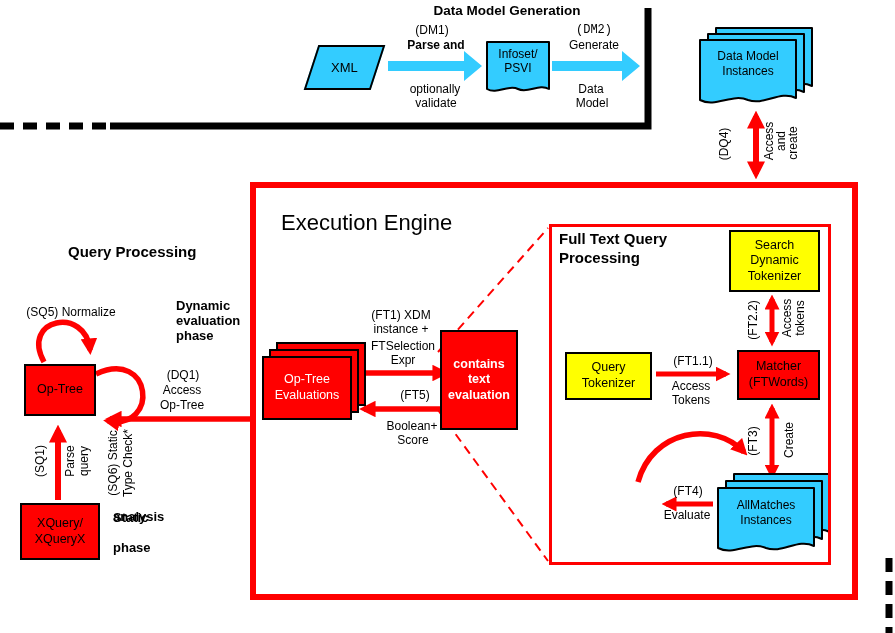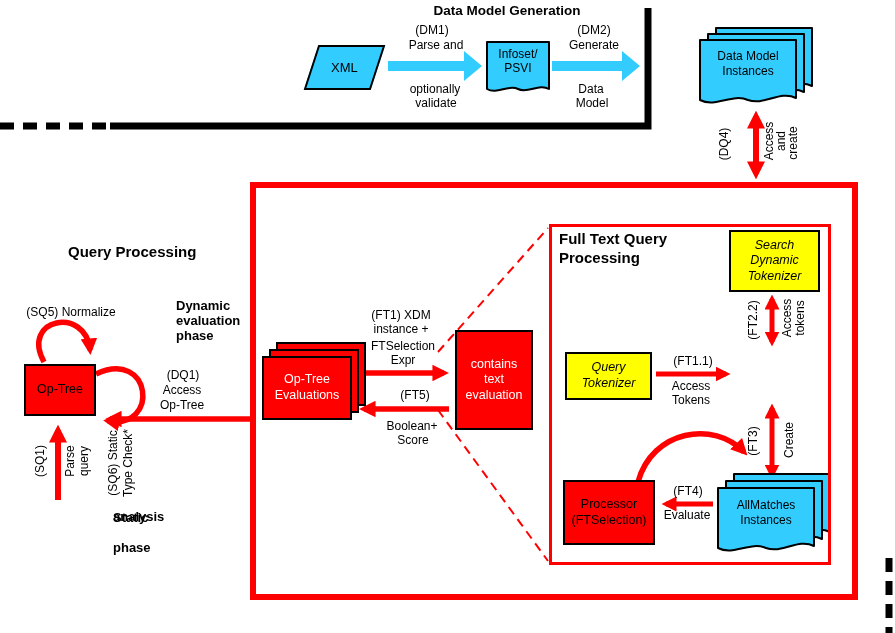--- a/index.html
+++ b/index.html
@@ -13,21 +13,21 @@
         transform:translate(-50%,-50%) rotate(-90deg);}
   .bold{font-weight:bold;}
   .t15{font-size:15px;}
   .t13{font-size:13px;}
   .t14{font-size:13.5px;}
   .t22{font-size:22px;}
   .box{position:absolute;display:flex;flex-direction:column;align-items:center;justify-content:center;
        border:2px solid var(--black);box-sizing:border-box;text-align:center;
        font-size:12.5px;line-height:1.25;}
   .red{background:var(--red);}
-  .yellow{background:var(--yellow);font-style:italic;}
+  .yellow{background:var(--yellow);}
   .wtext{color:#fff;}
   .stackbox{position:absolute;border:2px solid var(--black);background:var(--red);box-sizing:border-box;}
   .frame{position:absolute;box-sizing:border-box;background:transparent;}
   .engine-frame{border:6px solid var(--red);}
   .ftqp-frame{border:3px solid var(--red);}
   .para{position:absolute;left:311px;top:45px;width:67px;height:45px;background:var(--cyan);
         border:2px solid var(--black);box-sizing:border-box;transform:skewX(-18deg);
         display:flex;align-items:center;justify-content:center;font-size:13px;}
   .para span{transform:skewX(18deg);}
   .doc{fill:var(--cyan);stroke:var(--black);stroke-width:2;stroke-linejoin:round;}
@@ -86,26 +86,26 @@
   </svg>
 
   <div class="frame engine-frame" style="left:250px;top:182px;width:608px;height:418px;"></div>
   <div class="frame ftqp-frame" style="left:549px;top:224px;width:282px;height:341px;"></div>
 
   <div class="lbl bold t14" style="left:507px;top:4px;">Data Model Generation</div>
   <div class="para">
       <span>XML</span>
     </div>
   <div class="lbl" style="left:432px;top:24px;">(DM1)</div>
-  <div class="lbl" style="left:436px;top:39px;">Parse and</div>
+  <div class="lbl" style="left:436px;top:39px;font-weight:bold;">Parse and</div>
   <div class="lbl" style="left:435px;top:83px;">optionally</div>
   <div class="lbl" style="left:436px;top:97px;">validate</div>
   <div class="lbl" style="left:518px;top:48px;">Infoset/</div>
   <div class="lbl" style="left:518px;top:62px;">PSVI</div>
-  <div class="lbl" style="left:594px;top:24px;">(DM2)</div>
+  <div class="lbl" style="left:594px;top:24px;font-family:Liberation Mono, monospace;">(DM2)</div>
   <div class="lbl" style="left:594px;top:39px;">Generate</div>
   <div class="lbl" style="left:591px;top:83px;">Data</div>
   <div class="lbl" style="left:592px;top:97px;">Model</div>
   <div class="lbl" style="left:748px;top:50px;">Data Model</div>
   <div class="lbl" style="left:748px;top:65px;">Instances</div>
   <div class="vlbl" style="left:724px;top:144px;">(DQ4)</div>
   <div class="vlbl" style="left:769px;top:141px;">Access</div>
   <div class="vlbl" style="left:781px;top:141px;">and</div>
   <div class="vlbl" style="left:793px;top:143px;">create</div>
 
@@ -115,38 +115,43 @@
     <span>Op-Tree</span>
   </div>
   <div class="lbl" style="left:183px;top:369px;">(DQ1)</div>
   <div class="lbl" style="left:182px;top:384px;">Access</div>
   <div class="lbl" style="left:182px;top:399px;">Op-Tree</div>
   <div class="vlbl" style="left:40px;top:461px;">(SQ1)</div>
   <div class="vlbl" style="left:70px;top:461px;">Parse</div>
   <div class="vlbl" style="left:84px;top:461px;">query</div>
   <div class="vlbl" style="left:113px;top:463px;">(SQ6) Static</div>
   <div class="vlbl" style="left:128px;top:463px;">Type Check*</div>
+  <div class="box red" style="left:20px;top:503px;width:80px;height:57px;">
+    <span>XQuery/</span>
+    <span>XQueryX</span>
+  </div>
   <div class="lblL bold t13" style="left:113px;top:511px;">Static</div>
   <div class="lblL bold t13" style="left:113px;top:510px;">analysis</div>
   <div class="lblL bold t13" style="left:113px;top:541px;">phase</div>
   <div class="lblL bold t13" style="left:176px;top:299px;">Dynamic</div>
   <div class="lblL bold t13" style="left:176px;top:314px;">evaluation</div>
   <div class="lblL bold t13" style="left:176px;top:329px;">phase</div>
 
+  <div class="lblL t22" style="left:281px;top:211px;">Execution Engine</div>
   <div class="stackbox" style="left:276px;top:342px;width:90px;height:64px;"></div>
   <div class="stackbox" style="left:269px;top:349px;width:90px;height:64px;"></div>
   <div class="box red wtext" style="left:262px;top:356px;width:90px;height:64px;">
     <span>Op-Tree</span>
     <span>Evaluations</span>
   </div>
   <div class="lbl" style="left:401px;top:309px;">(FT1) XDM</div>
   <div class="lbl" style="left:401px;top:323px;">instance +</div>
   <div class="lbl" style="left:403px;top:340px;">FTSelection</div>
   <div class="lbl" style="left:403px;top:354px;">Expr</div>
-  <div class="box red wtext" style="left:455px;top:330px;width:78px;height:100px;">
+  <div class="box red wtext" style="left:440px;top:330px;width:78px;height:100px;font-weight:bold;">
     <span>contains</span>
     <span>text</span>
     <span>evaluation</span>
   </div>
   <div class="lbl" style="left:415px;top:389px;">(FT5)</div>
   <div class="lbl" style="left:412px;top:420px;">Boolean+</div>
   <div class="lbl" style="left:413px;top:434px;">Score</div>
 
   <div class="lblL bold t15" style="left:559px;top:231px;">Full Text Query</div>
   <div class="lblL bold t15" style="left:559px;top:250px;">Processing</div>
@@ -158,24 +163,24 @@
   <div class="vlbl" style="left:753px;top:320px;">(FT2.2)</div>
   <div class="vlbl" style="left:787px;top:318px;">Access</div>
   <div class="vlbl" style="left:800px;top:318px;">tokens</div>
   <div class="box yellow" style="left:565px;top:352px;width:87px;height:48px;">
     <span>Query</span>
     <span>Tokenizer</span>
   </div>
   <div class="lbl" style="left:693px;top:355px;">(FT1.1)</div>
   <div class="lbl" style="left:691px;top:380px;">Access</div>
   <div class="lbl" style="left:691px;top:394px;">Tokens</div>
+  <div class="box red" style="left:737px;top:350px;width:83px;height:50px;">
+    <span>Matcher</span>
+    <span>(FTWords)</span>
+  </div>
   <div class="vlbl" style="left:753px;top:441px;">(FT3)</div>
   <div class="vlbl" style="left:789px;top:440px;">Create</div>
   <div class="lbl" style="left:766px;top:499px;">AllMatches</div>
   <div class="lbl" style="left:766px;top:514px;">Instances</div>
   <div class="lbl" style="left:688px;top:485px;">(FT4)</div>
   <div class="lbl" style="left:687px;top:509px;">Evaluate</div>
-  <div class="box red" style="left:563px;top:480px;width:92px;height:65px;">
-    <span>Processor</span>
-    <span>(FTSelection)</span>
-  </div>
 
 </div>
 
 </body></html>

